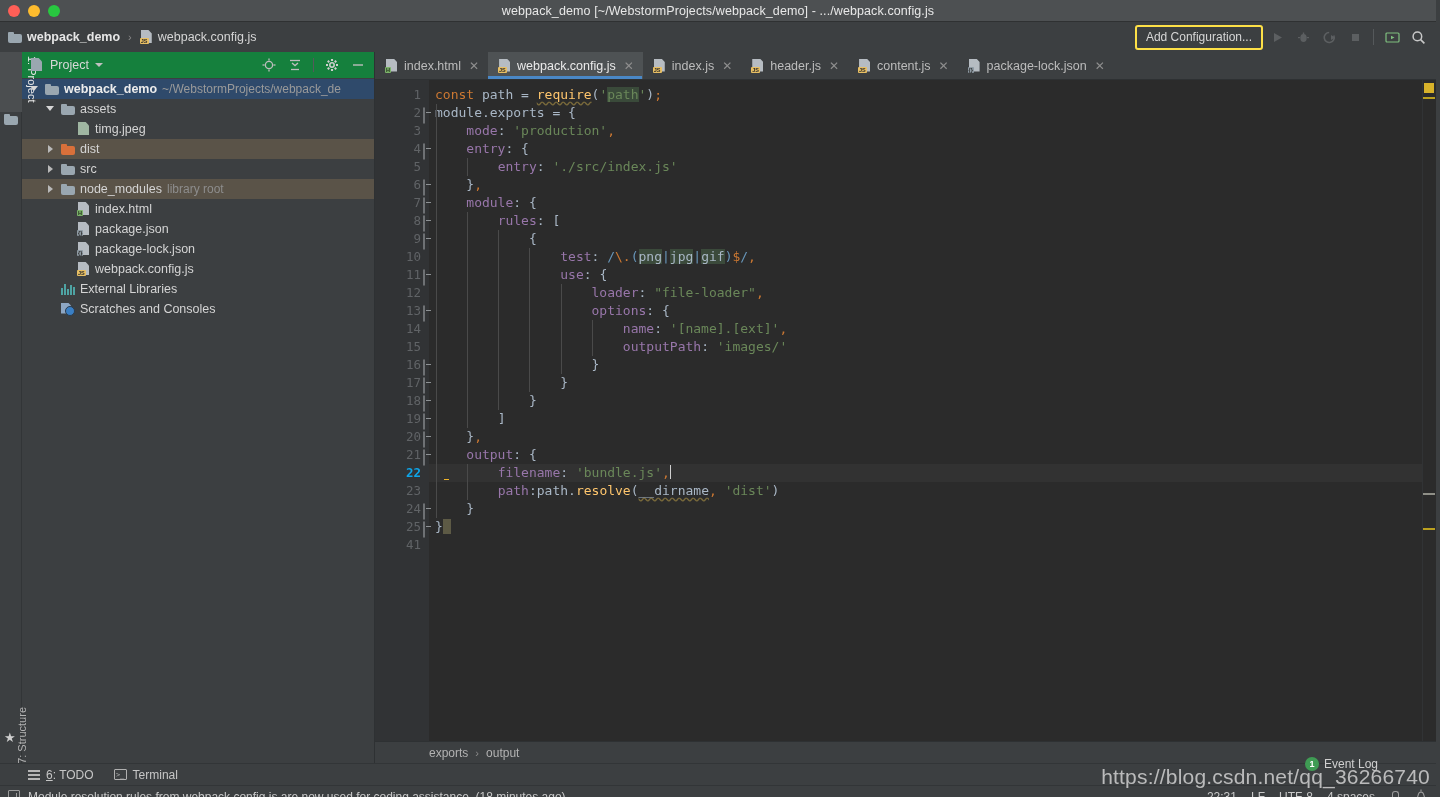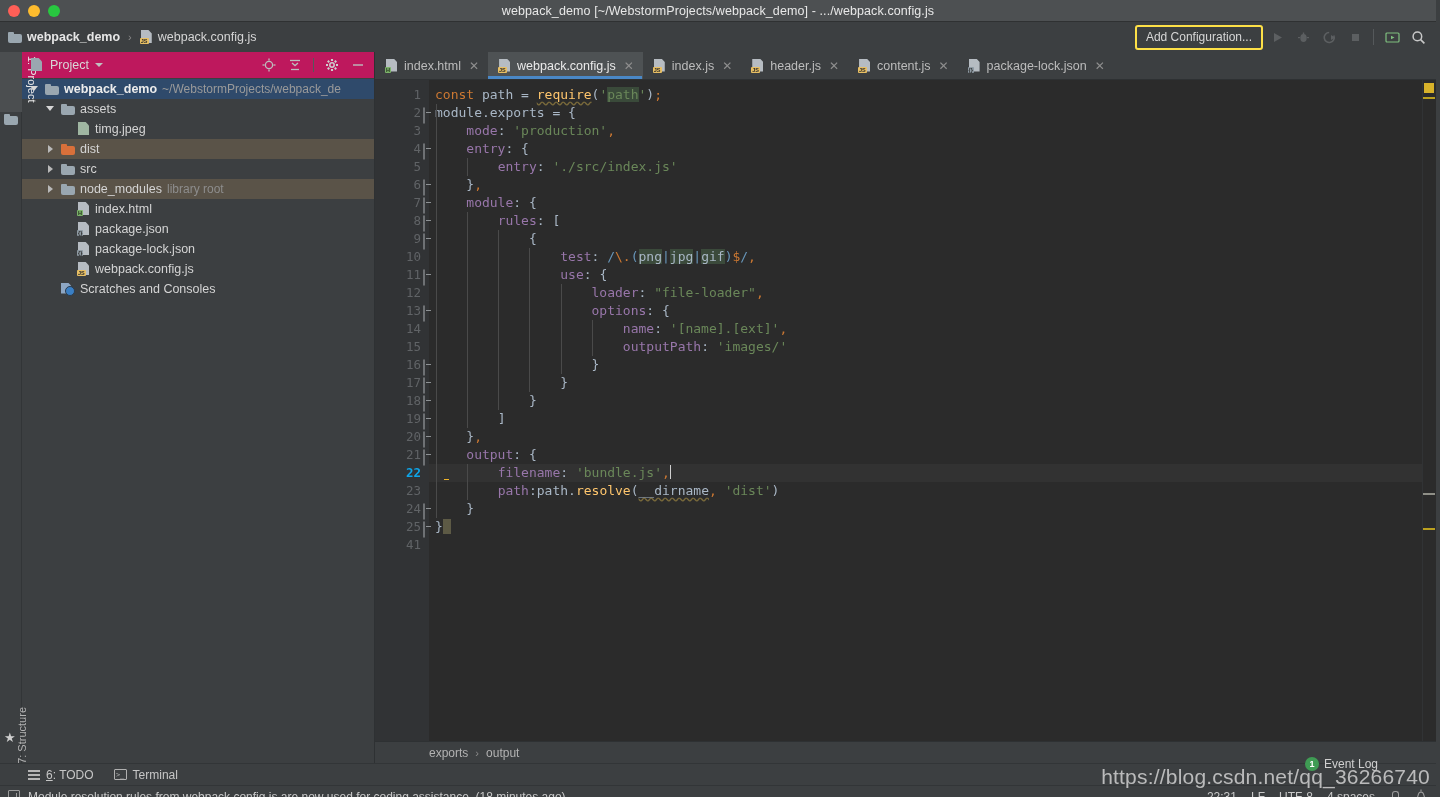--- a/index.html
+++ b/index.html
@@ -68,21 +68,21 @@
     position: absolute; left: -1px; white-space: nowrap; font-size: 11px; color: #b4b4b4;
     transform-origin: left top; display:flex; align-items:center; gap:4px;
   }
   .vtab.down { transform: rotate(90deg) translate(0,-22px); }
   .vtab.up   { transform: rotate(-90deg) translate(-100%, 0); }
   .vtab.active { color: #e8e8e8; }
   .strip-active-bg { position:absolute; left:0; top:0; width:22px; height:60px; background:#4b4e50; }
 
   
   .project {
-    width: 353px; flex: 0 0 353px; background: #be185d; display:flex; flex-direction:column;
+    width: 353px; flex: 0 0 353px; background: #15803d; display:flex; flex-direction:column;
     border-right: 1px solid #2e3133;
   }
   .project-head {
     height: 26px; display:flex; align-items:center; padding: 0 4px 0 8px; gap:6px; position:relative;
   }
   .project-head .ptitle { font-size: 12.5px; color: #d8d8d8; }
   .caret-dn { width:0;height:0;border-left:4px solid transparent;border-right:4px solid transparent;border-top:4px solid #c0c0c0; }
   .phead-icons { position:absolute; right:4px; top:0; height:26px; display:flex; align-items:center; gap:2px; }
   .phead-icons .tsep2 { width:1px;height:14px;background:#55595b;margin:0 4px; }
 
@@ -394,20 +394,31 @@
           <div class="row" style="padding-left: 40px;">
             <span class="arrow"></span>
             <span class="fileic">
               <span class="pg"></span>
               <span class="tag js">JS</span>
             </span>
             <span class="lbl">webpack.config.js</span>
           </div>
           <div class="row" style="padding-left: 24px;">
             <span class="arrow"></span>
+            <span class="ext-lib-ic">
+              <i style="height:7px"></i>
+              <i style="height:11px"></i>
+              <i style="height:6px"></i>
+              <i style="height:10px"></i>
+              <i style="height:8px"></i>
+            </span>
+            <span class="lbl">External Libraries</span>
+          </div>
+          <div class="row" style="padding-left: 24px;">
+            <span class="arrow"></span>
             <span class="scratch-ic"></span>
             <span class="lbl">Scratches and Consoles</span>
           </div>
         </div>
     </div>
 
     <div class="editor-wrap">
 
       <div class="tabs">
           <div class="tab">

